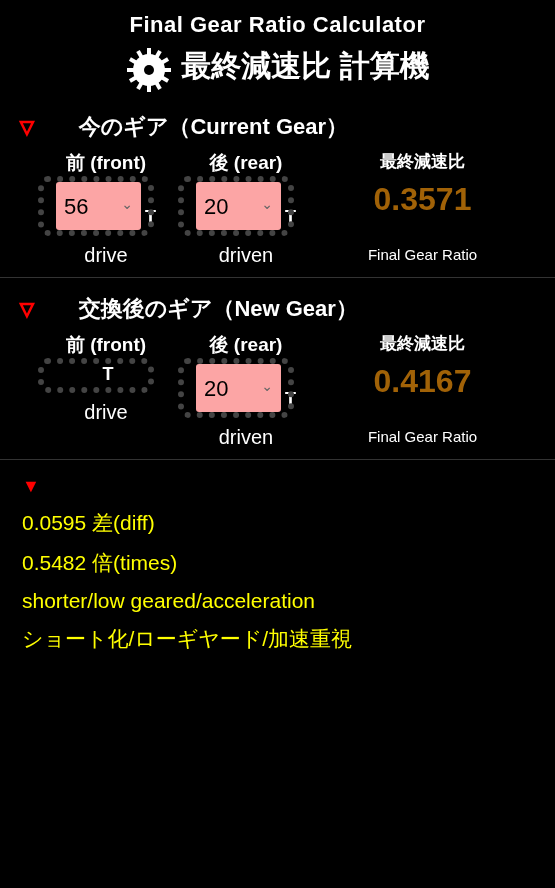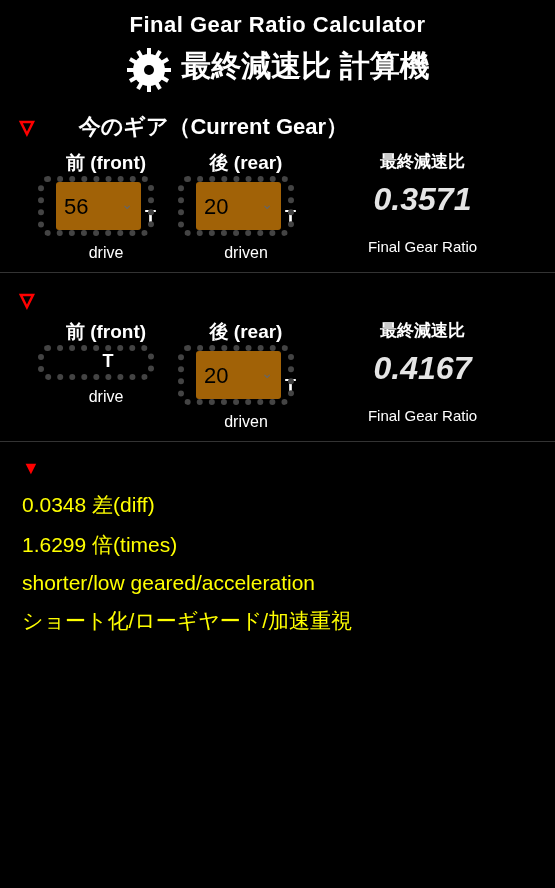--- a/index.html
+++ b/index.html
@@ -86,21 +86,21 @@
       left: 2px;
       right: 22px;
       bottom: -6px;
       border: 6px dotted #444;
       border-radius: 10px;
       z-index: 0;
     }
     select {
       width: 85px;
       height: 48px;
-      background: #a16207;
+      background: #fca5a5;
       color: #000;
       border: none;
       border-radius: 3px;
       font-size: 22px;
       padding: 0 8px;
       appearance: none;
       position: relative;
       z-index: 1;
     }
     .select-wrap {
@@ -117,38 +117,37 @@
       pointer-events: none;
       z-index: 2;
     }
     .t-label {
       font-size: 18px;
       font-weight: bold;
       margin-left: 4px;
       margin-bottom: 2px;
     }
     .label-bottom {
-      font-size: 16px;
+      font-size: 20px;
       margin-top: 14px;
     }
     .ratio-label {
       font-size: 17px;
       font-weight: bold;
       margin-bottom: 8px;
     }
     .ratio-value {
-      color: #e5e5e5;
+      color: #a16207;
       font-size: 32px;
       font-weight: bold;
       margin-top: 6px;
-      font-style: italic;
     }
     .ratio-label-bottom {
       font-size: 15px;
-      margin-top: 20px;
+      margin-top: 28px;
     }
     hr.divider {
       border: none;
       border-top: 1px solid #333;
       margin: 6px 0;
     }
     .results {
       padding: 10px 22px;
     }
     .result-line {
@@ -227,20 +226,21 @@
       <div class="ratio-label-bottom">Final Gear Ratio</div>
     </div>
   </div>
 </div>
 
 <hr class="divider">
 
 <div class="section">
   <div class="section-header">
     <span class="triangle outline">▽</span>
+    <span class="section-title">交換後のギア（New Gear）</span>
   </div>
   <div class="gear-row">
     <div class="col col-front">
       <div class="label-top">前 (front)</div>
       <div class="input-wrap">
         <div class="chain-bg"></div>
         <span class="t-label">T</span>
       </div>
       <div class="label-bottom">drive</div>
     </div>
@@ -264,17 +264,17 @@
     </div>
   </div>
 </div>
 
 <hr class="divider">
 
 <div class="results">
   <div class="section-header">
     <span class="triangle">▼</span>
   </div>
-  <div class="result-line">0.0348 差(diff)</div>
-  <div class="result-line">1.6299 倍(times)</div>
+  <div class="result-line">0.0595 差(diff)</div>
+  <div class="result-line">0.5482 倍(times)</div>
   <div class="result-line">shorter/low geared/acceleration</div>
   <div class="result-line">ショート化/ローギヤード/加速重視</div>
 </div>
 
 </body></html>

